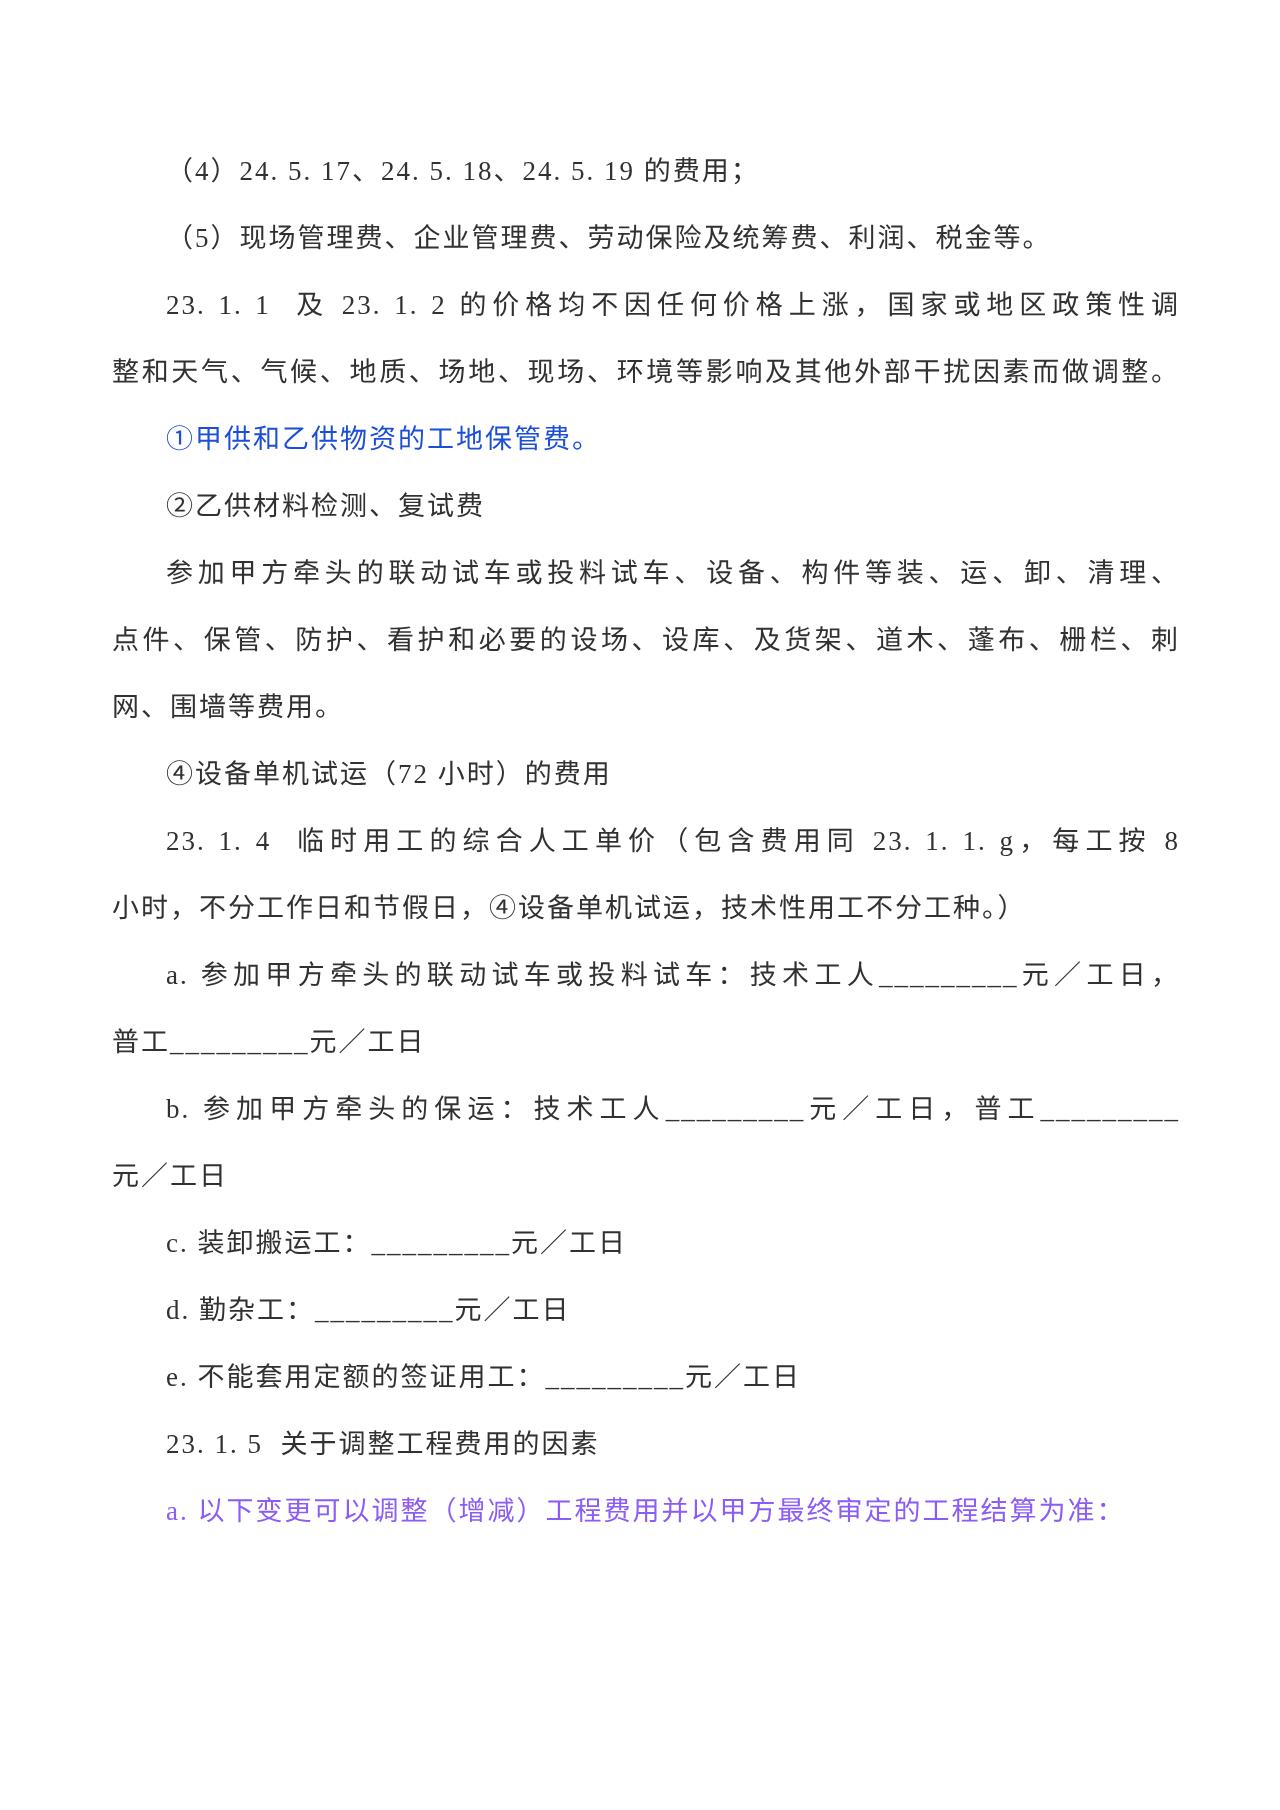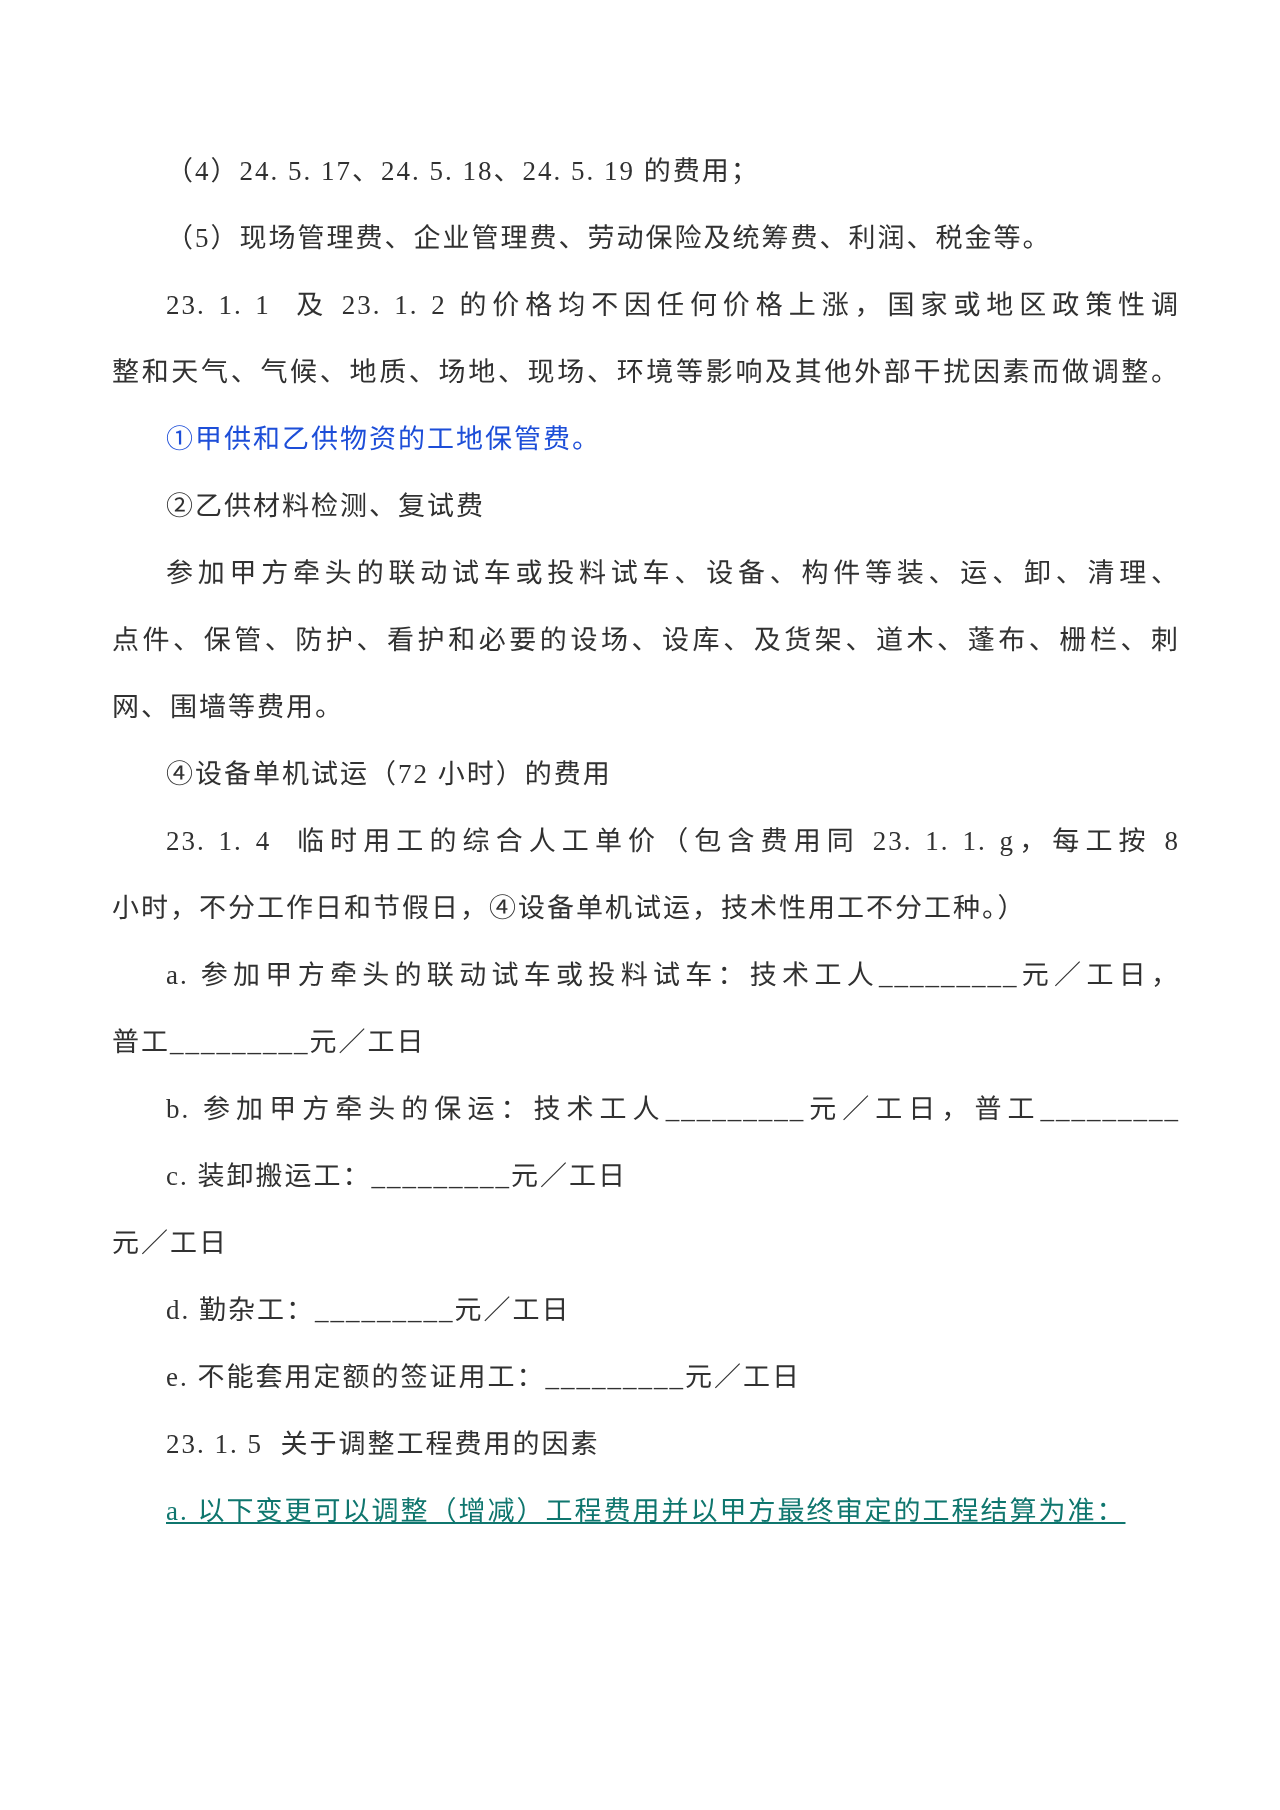--- a/index.html
+++ b/index.html
@@ -55,20 +55,20 @@
       <div class="line indent" style="color: rgb(49, 49, 49);">②乙供材料检测、复试费</div>
       <div class="line indent full" style="color: rgb(49, 49, 49);">参加甲方牵头的联动试车或投料试车、设备、构件等装、运、卸、清理、</div>
       <div class="line full" style="color: rgb(49, 49, 49);">点件、保管、防护、看护和必要的设场、设库、及货架、道木、蓬布、栅栏、刺</div>
       <div class="line" style="color: rgb(49, 49, 49);">网、围墙等费用。</div>
       <div class="line indent" style="color: rgb(49, 49, 49);">④设备单机试运（72 小时）的费用</div>
       <div class="line indent full" style="color: rgb(49, 49, 49);">23. 1. 4  临时用工的综合人工单价（包含费用同 23. 1. 1. g，每工按 8</div>
       <div class="line" style="color: rgb(49, 49, 49);">小时，不分工作日和节假日，④设备单机试运，技术性用工不分工种。）</div>
       <div class="line indent full" style="color: rgb(49, 49, 49);">a. 参加甲方牵头的联动试车或投料试车：技术工人_________元／工日，</div>
       <div class="line" style="color: rgb(49, 49, 49);">普工_________元／工日</div>
       <div class="line indent full" style="color: rgb(49, 49, 49);">b. 参加甲方牵头的保运：技术工人_________元／工日，普工_________</div>
+      <div class="line" style="color: rgb(49, 49, 49);">元／工日</div>
       <div class="line indent" style="color: rgb(49, 49, 49);">c. 装卸搬运工：_________元／工日</div>
-      <div class="line" style="color: rgb(49, 49, 49);">元／工日</div>
       <div class="line indent" style="color: rgb(49, 49, 49);">d. 勤杂工：_________元／工日</div>
       <div class="line indent" style="color: rgb(49, 49, 49);">e. 不能套用定额的签证用工：_________元／工日</div>
       <div class="line indent" style="color: rgb(49, 49, 49);">23. 1. 5  关于调整工程费用的因素</div>
-      <div class="line indent" style="color: #0f766e; text-decoration: underline;">a. 以下变更可以调整（增减）工程费用并以甲方最终审定的工程结算为准：</div>
+      <div class="line indent" style="color: #8b5cf6;">a. 以下变更可以调整（增减）工程费用并以甲方最终审定的工程结算为准：</div>
     </div>
 </div>
 
 </body></html>

